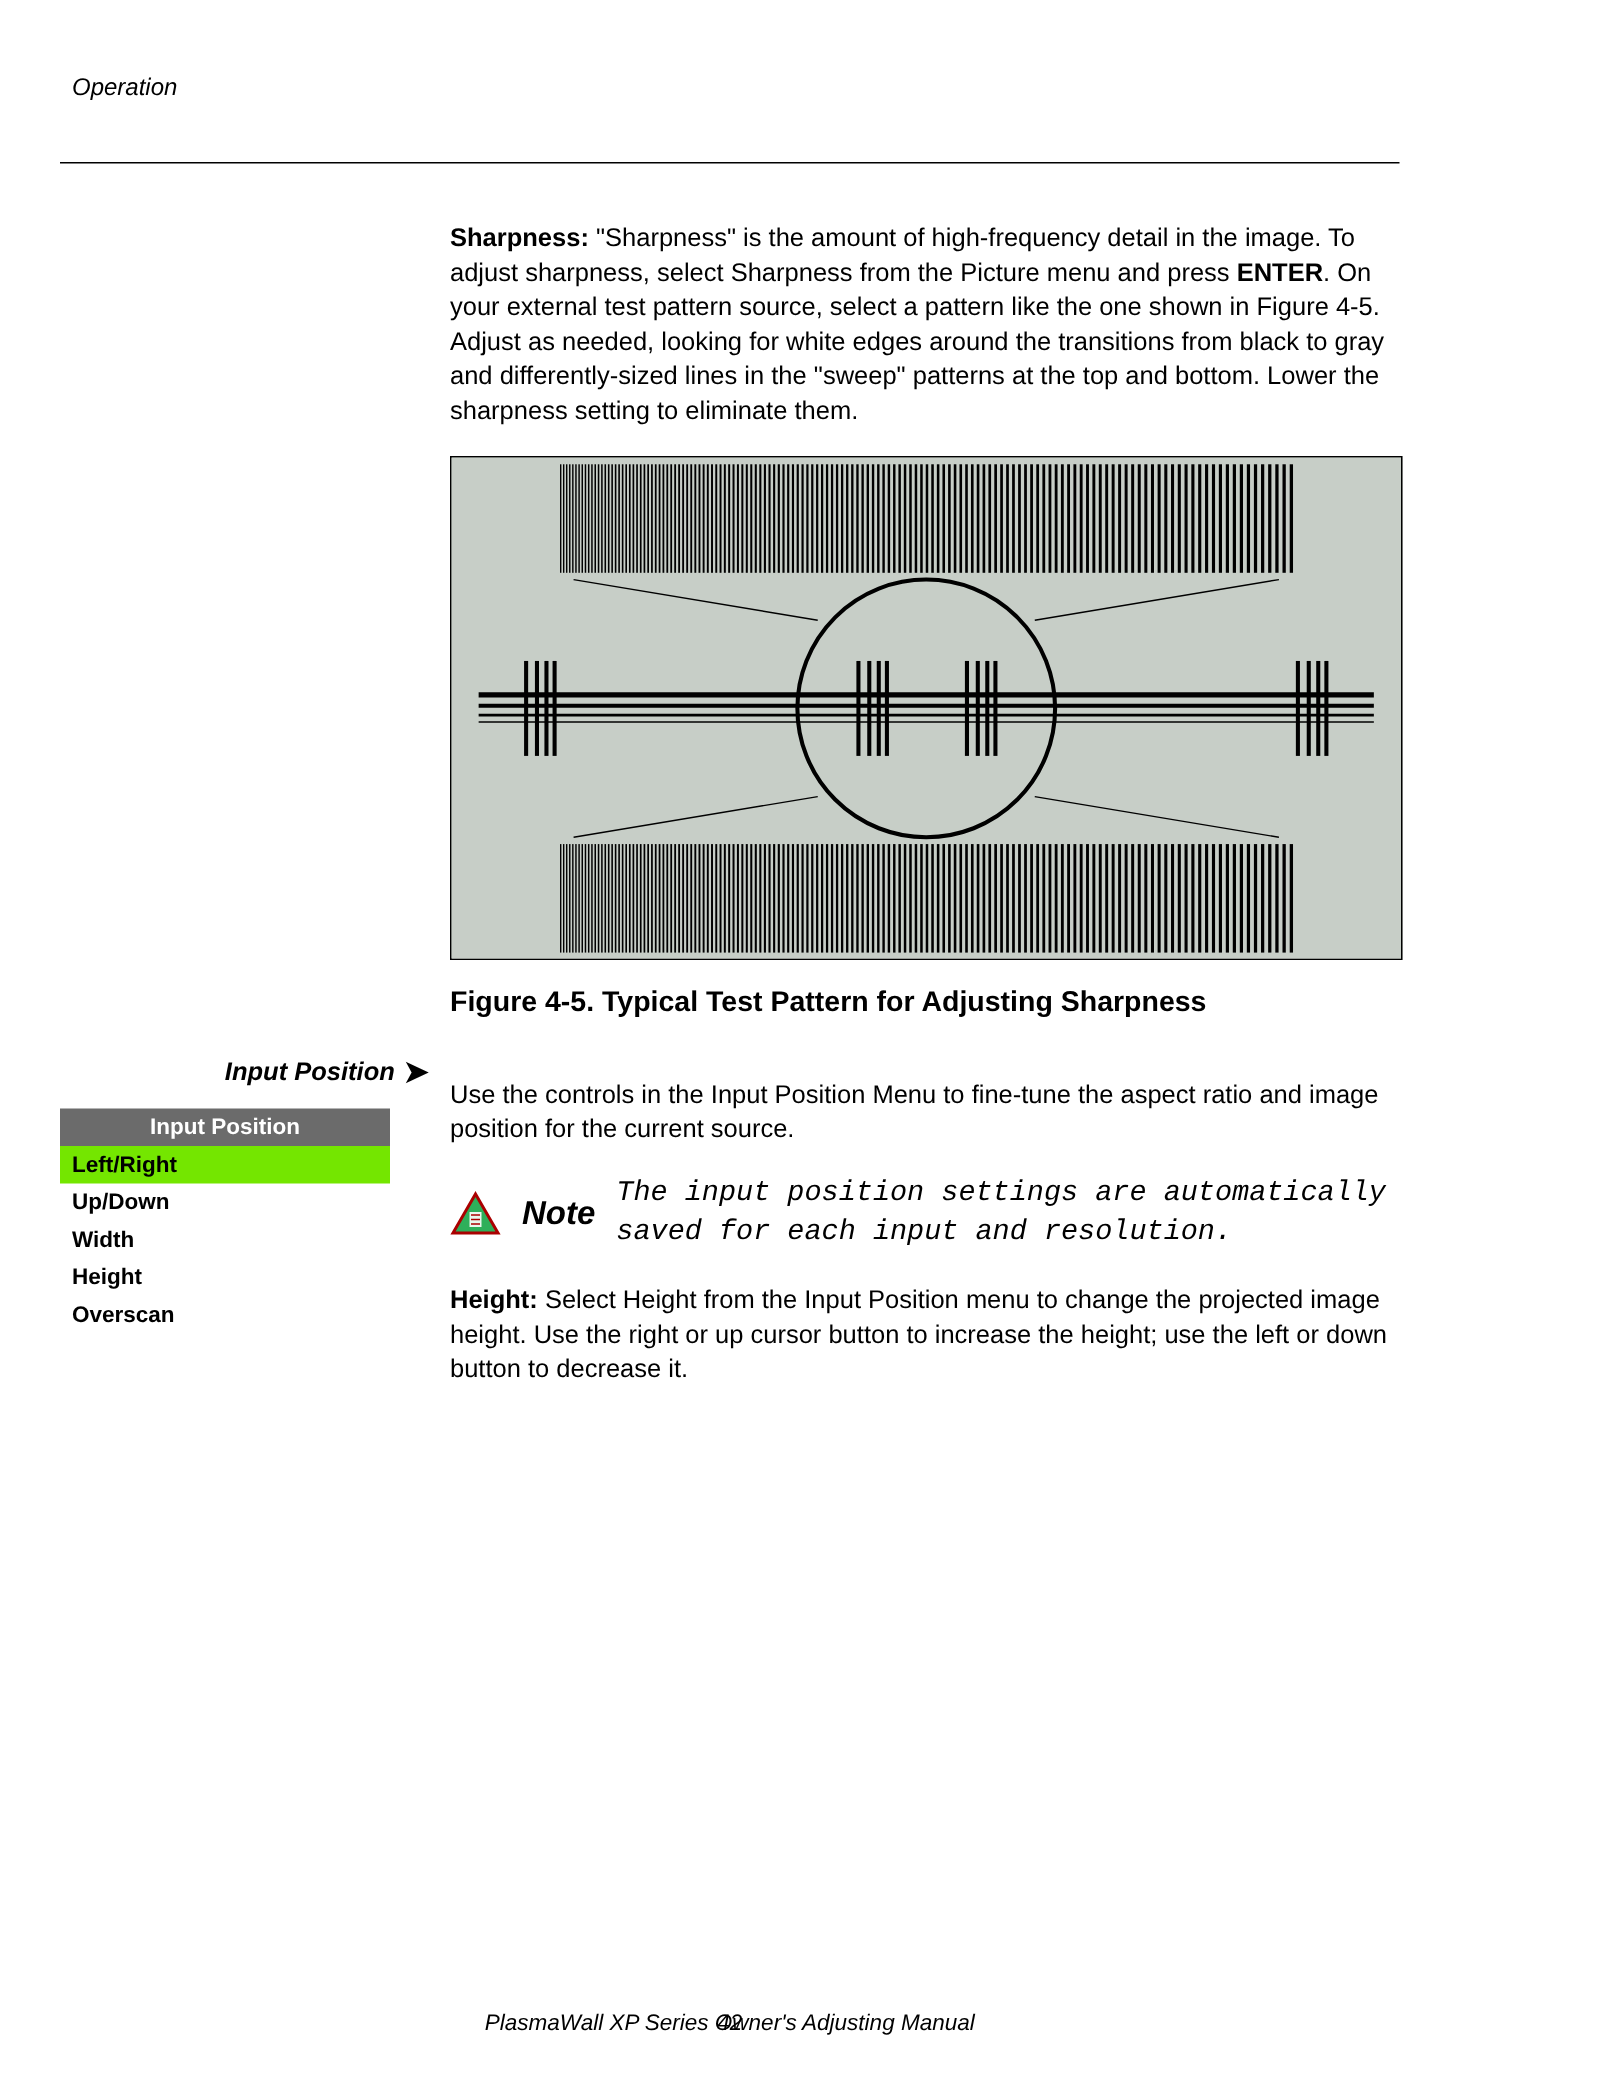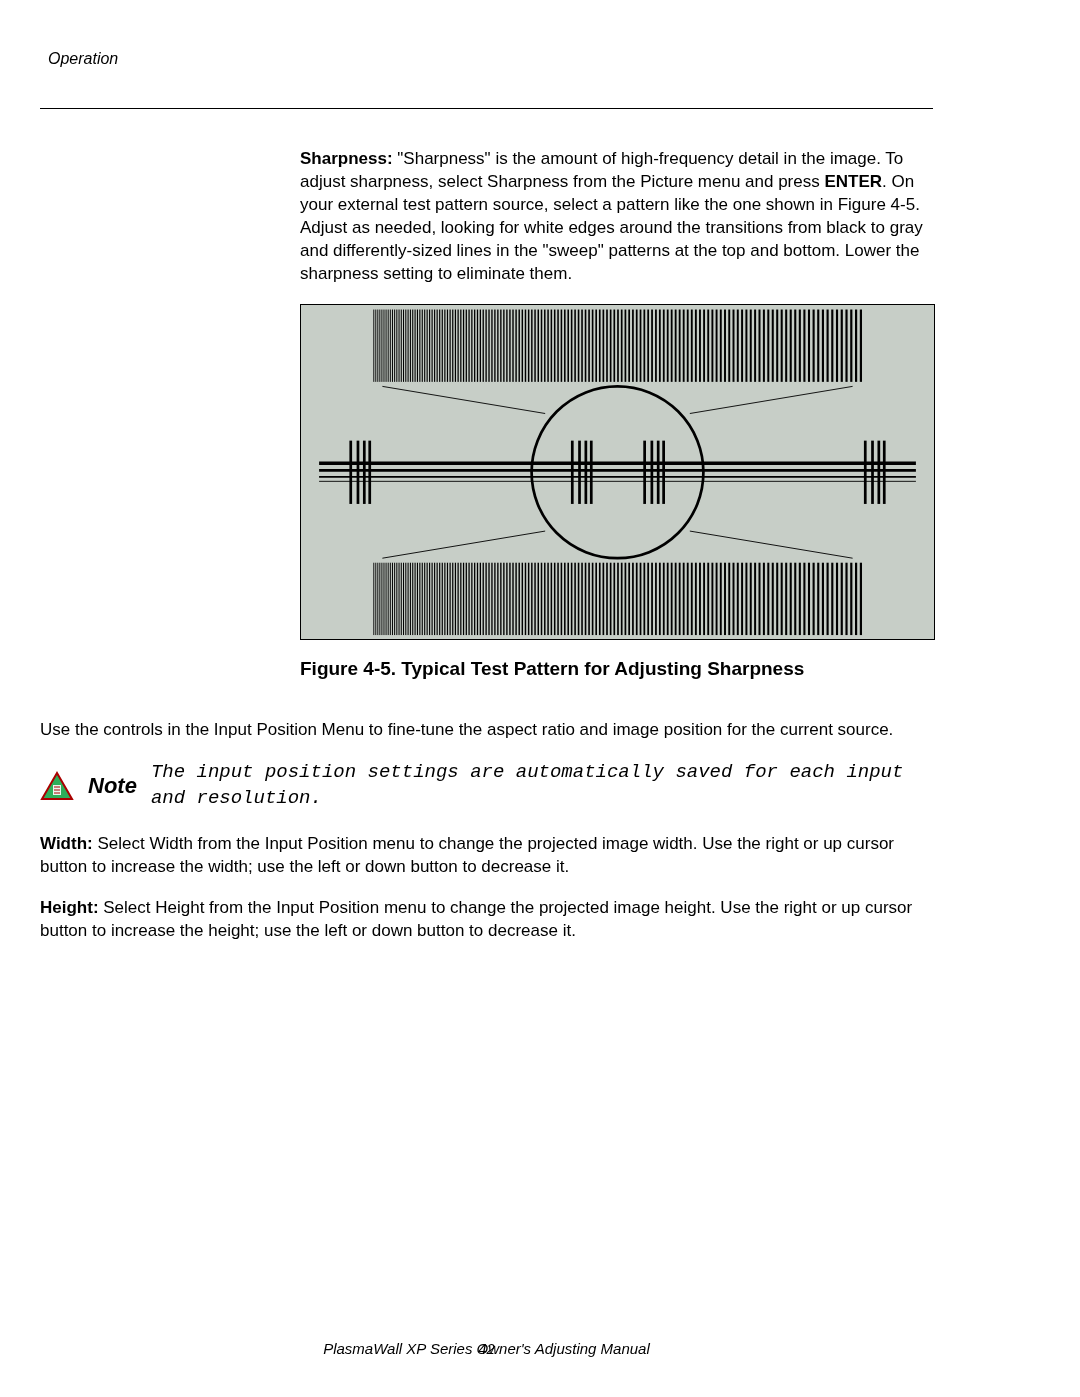--- a/index.html
+++ b/index.html
@@ -481,41 +481,51 @@
           <line x1="610" y1="280" x2="430" y2="250" stroke="#000" stroke-width="1"></line>
 
         </svg>
       </div>
 
       <div class="caption">Figure 4-5. Typical Test Pattern for Adjusting Sharpness</div>
     </div>
   </div>
 
   <div class="columns">
+    <div class="left-col">
+      <div class="side-heading">
+        <span>Input Position</span><span class="arrow">➤</span>
+      </div>
+      <div class="menu-box">
+        <div class="menu-title">Input Position</div>
+        <div class="menu-item sel">Left/Right</div>
+        <div class="menu-item">Up/Down</div>
+        <div class="menu-item">Width</div>
+        <div class="menu-item">Height</div>
+        <div class="menu-item">Overscan</div>
+      </div>
+    </div>
     <div class="right-col">
       <p class="body-text">Use the controls in the Input Position Menu to fine-tune the aspect ratio and image position for the current source.</p>
 
       <div class="note-row">
         <span class="note-icon">
           <svg width="34" height="30" viewBox="0 0 34 30">
             <polygon points="17,2 32,28 2,28" fill="#2eaf5a" stroke="#a00" stroke-width="2"></polygon>
             <rect x="13" y="14" width="8" height="10" fill="#fff" opacity="0.9"></rect>
             <line x1="14" y1="16" x2="20" y2="16" stroke="#a00" stroke-width="1"></line>
             <line x1="14" y1="19" x2="20" y2="19" stroke="#a00" stroke-width="1"></line>
             <line x1="14" y1="22" x2="20" y2="22" stroke="#a00" stroke-width="1"></line>
           </svg>
         </span>
         <span class="note-word">Note</span>
         <span class="note-body">The input position settings are automatically saved for each input and resolution.</span>
       </div>
 
       <p class="body-text">
-        <b>Width:</b><span> Select Width from the Input Position menu to change the projected image width. Use the right or up cursor button to increase the width; use the left or down button to decrease it.</span>
-      </p>
-      <p class="body-text">
         <b>Height:</b><span> Select Height from the Input Position menu to change the projected image height. Use the right or up cursor button to increase the height; use the left or down button to decrease it.</span>
       </p>
     </div>
   </div>
 
   <div class="footer">
     <span></span>
     <span class="pagenum">42</span>
     <span>PlasmaWall XP Series Owner's Adjusting Manual</span>
   </div>

